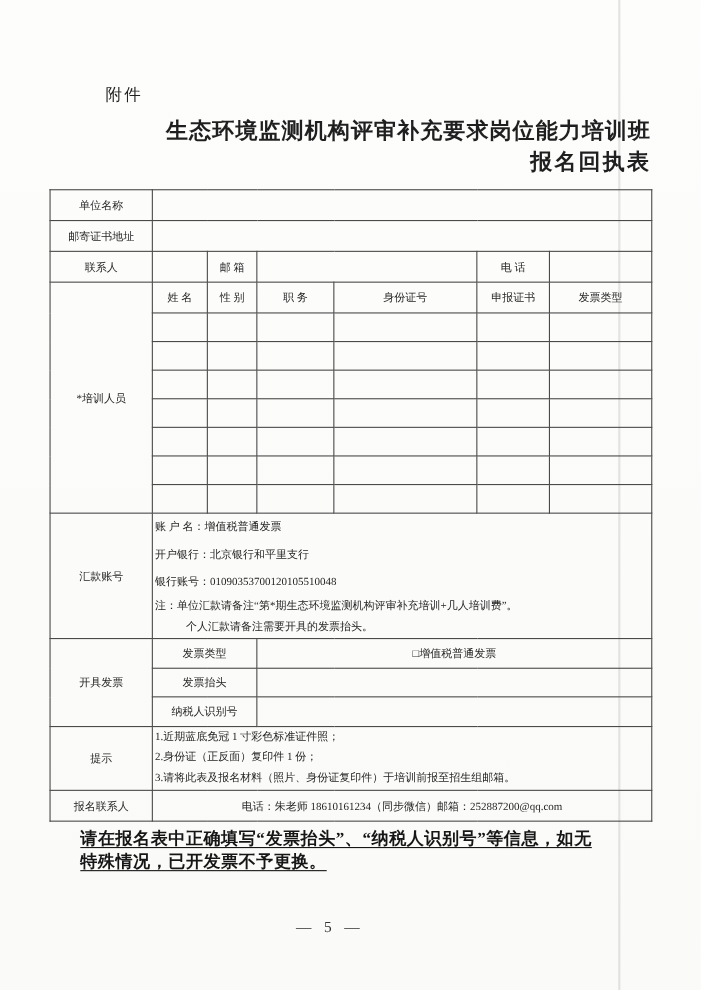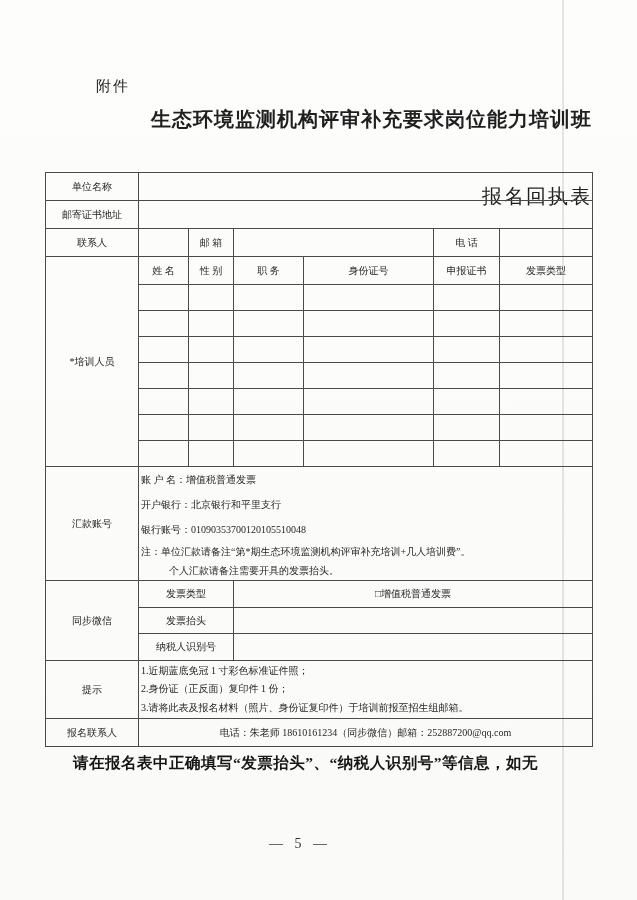--- a/index.html
+++ b/index.html
@@ -35,24 +35,23 @@
     text-align: right;
   }
   .title-line1 {
     font-size: 20px;
     font-weight: bold;
     letter-spacing: 1px;
     line-height: 28px;
   }
   .title-line2 {
     font-size: 20px;
-    font-weight: normal;
+    font-weight: bold;
     letter-spacing: 2px;
     line-height: 30px;
-    margin-top: 48px;
   }
   table.form {
     position: absolute;
     left: 45px; top: 172px;
     width: 547px;
     border-collapse: collapse;
     table-layout: fixed;
     font-size: 10px;
   }
   table.form td {
@@ -81,20 +80,21 @@
     position: absolute;
     left: 73px; top: 752px;
     width: 500px;
     font-size: 15.5px;
     font-weight: bold;
     letter-spacing: 0.5px;
     line-height: 21px;
     color: #161616;
   }
   .footnote div {
+    text-decoration: underline;
     text-underline-offset: 3px;
     display: inline;
   }
   .page-number {
     position: absolute;
     left: 0; top: 836px;
     width: 600px;
     text-align: center;
     font-size: 14px;
     letter-spacing: 4px;
@@ -218,21 +218,21 @@
         <td colspan="6" class="left">
           <div class="remit-line">账 户 名：增值税普通发票</div>
           <div class="remit-line">开户银行：北京银行和平里支行</div>
           <div class="remit-line">银行账号：01090353700120105510048</div>
           <div class="remit-note1">注：单位汇款请备注“第*期生态环境监测机构评审补充培训+几人培训费”。</div>
           <div class="remit-note2">个人汇款请备注需要开具的发票抬头。</div>
         </td>
       </tr>
 
       <tr class="r27">
-        <td rowspan="3">同步微信</td>
+        <td rowspan="3">开具发票</td>
         <td colspan="2">发票类型</td>
         <td colspan="4">□增值税普通发票</td>
       </tr>
 
       <tr class="r26">
         <td colspan="2">发票抬头</td>
         <td colspan="4"></td>
       </tr>
 
       <tr class="r27">
@@ -251,17 +251,18 @@
 
       <tr class="r28">
         <td>报名联系人</td>
         <td colspan="6" class="left">电话：朱老师 18610161234（同步微信）邮箱：252887200@qq.com</td>
       </tr>
     </tbody>
   </table>
 
   <div class="footnote">
     <div>请在报名表中正确填写“发票抬头”、“纳税人识别号”等信息，如无</div><br>
+    <div>特殊情况，已开发票不予更换。</div>
   </div>
 
   <div class="page-number">— 5 —</div>
 
 </div>
 
 </body></html>

